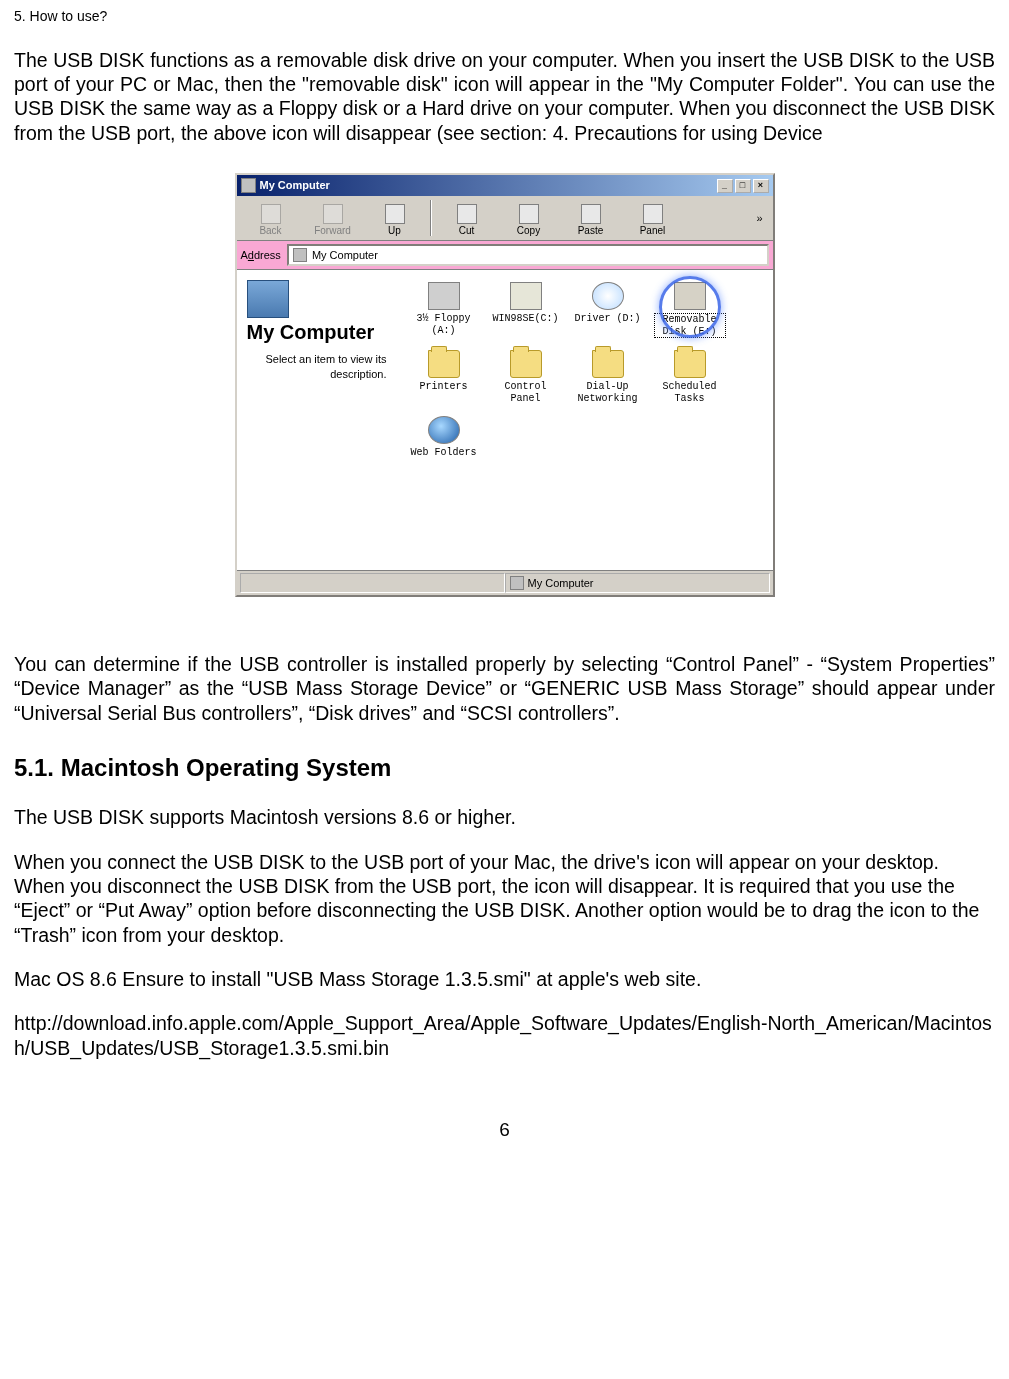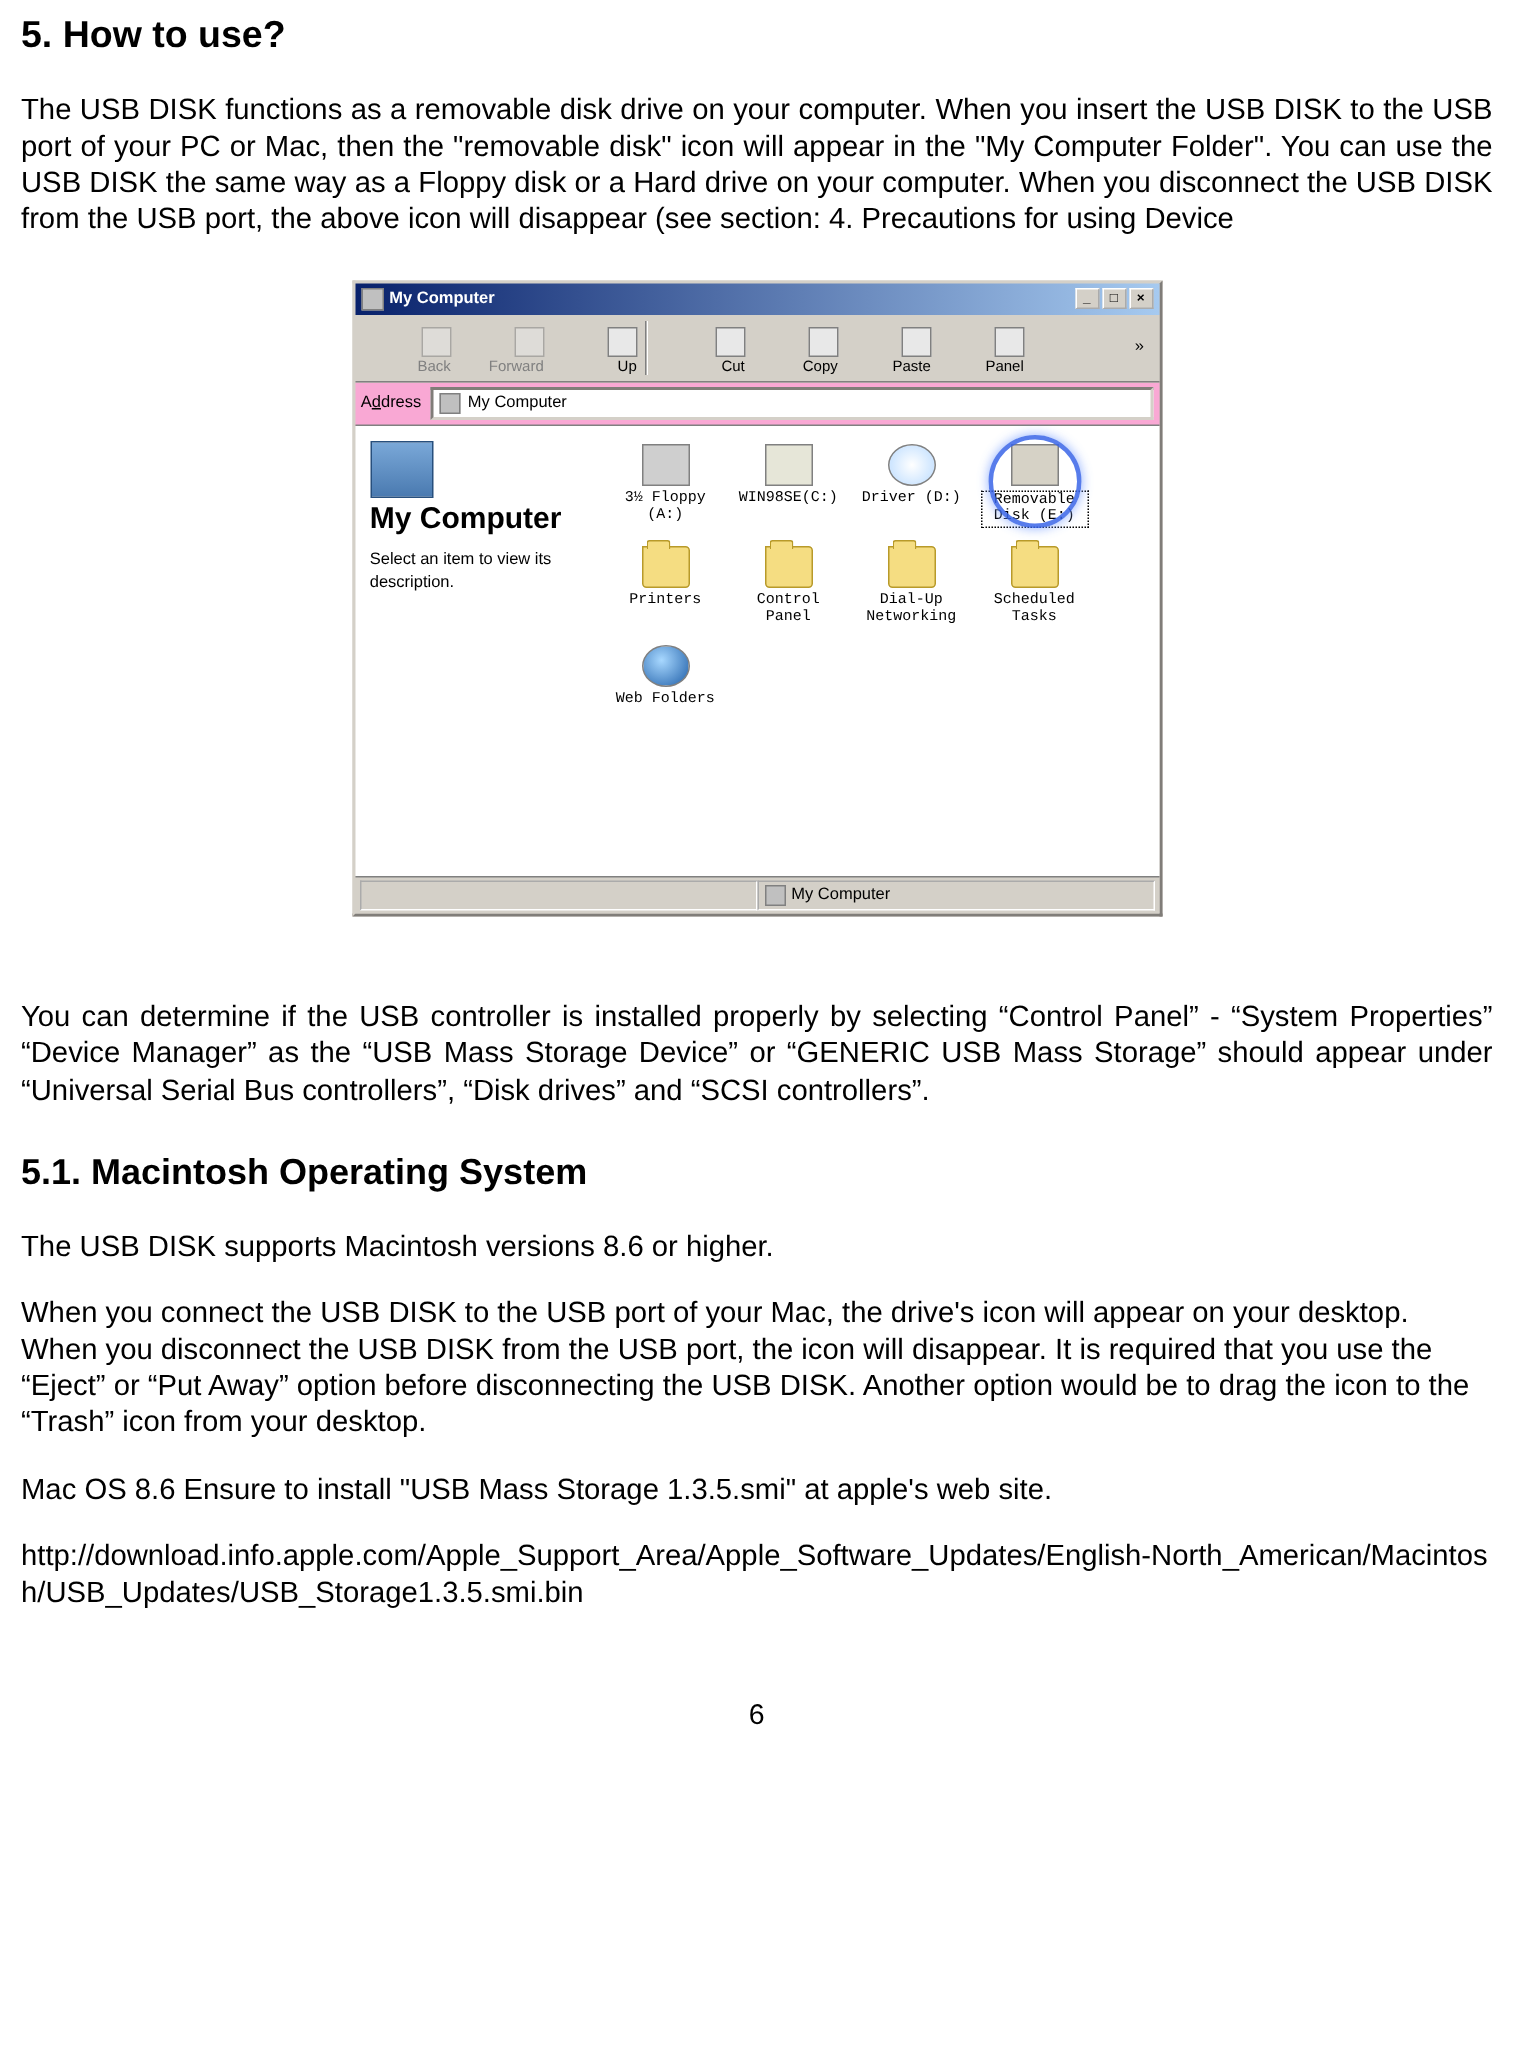--- a/index.html
+++ b/index.html
@@ -6,22 +6,22 @@
   body {
     font-family: Arial, Helvetica, sans-serif;
     margin: 0;
     padding: 8px 14px;
     color: #000;
     font-size: 19.5px;
     line-height: 1.25;
     width: 1009px;
   }
   h2.section-heading {
-    font-size: 25px;
-    font-weight: bold;
+    font-size: 14px;
+    font-weight: normal;
     margin: 0 0 22px 0;
   }
   p.para {
     margin: 0 0 20px 0;
     text-align: justify;
   }
   p.para.left { text-align: left; }
   h3.subheading {
     font-size: 24px;
     font-weight: bold;
@@ -94,21 +94,21 @@
     border-bottom: 1px solid #808080;
     position: relative;
   }
   .tbtn {
     width: 60px;
     height: 40px;
     text-align: center;
     font-size: 10px;
     display: flex;
     flex-direction: column;
-    align-items: flex-end;
+    align-items: center;
     justify-content: flex-end;
     padding-bottom: 2px;
     color: #000;
   }
   .tbtn.disabled { color: #808080; }
   .tbtn .ticon2 {
     width: 20px; height: 20px;
     margin-bottom: 2px;
     border: 1px solid #808080;
     background: #e8e8e8;
@@ -169,20 +169,21 @@
   .leftpane h4 {
     font-family: Arial, sans-serif;
     font-size: 20px;
     font-weight: bold;
     margin: 0 0 10px 0;
   }
   .leftpane p {
     font-size: 11px;
     margin: 0;
     line-height: 1.4;
+    text-align: right;
   }
   .rightpane {
     flex: 1;
     padding: 8px 6px 8px 10px;
     display: flex;
     flex-wrap: wrap;
     align-content: flex-start;
     gap: 4px 8px;
   }
   .fitem {

